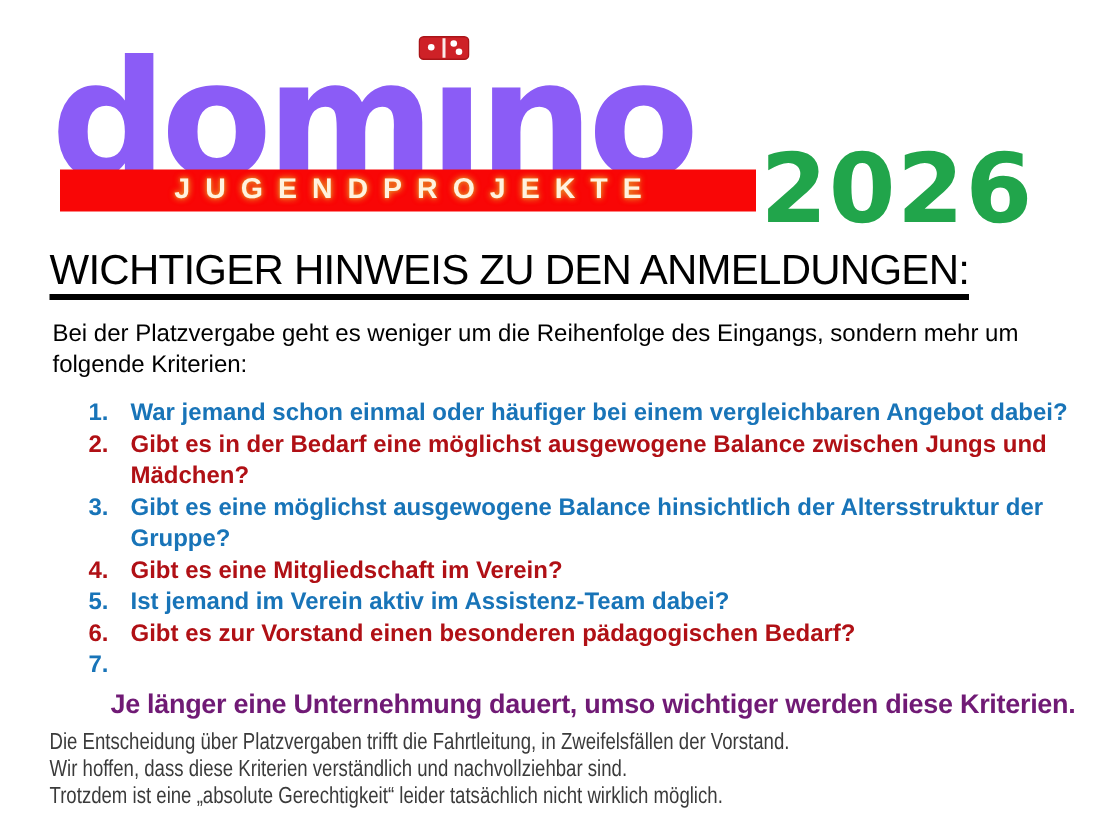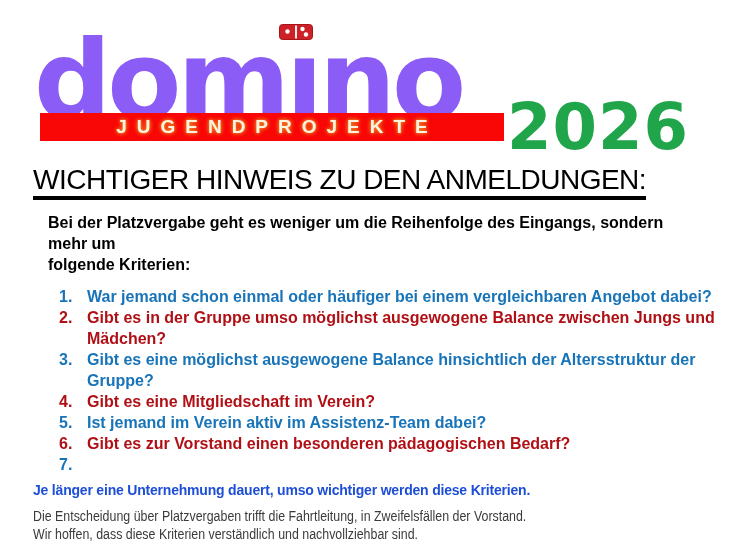--- a/index.html
+++ b/index.html
@@ -26,30 +26,30 @@
   .year{
     position:absolute;left:507px;top:95px;
     font-family:"DejaVu Sans",sans-serif;font-weight:bold;
     font-size:64px;line-height:1;letter-spacing:1px;color:#21A54B;
   }
 
   
   .content{padding:16px 24px 0 33px;}
   .headline{margin:0;font-size:28px;line-height:34px;letter-spacing:-0.5px;color:#000;font-weight:normal;}
   .underline{border-bottom:4px solid #000;padding-bottom:1px;}
-  .intro{margin:15px 15px 0;font-size:16px;font-weight:bold;line-height:21px;color:#000;white-space:pre-line;}
+  .intro{margin:15px 2px 0;font-size:16px;font-weight:normal;line-height:21px;color:#000;white-space:pre-line;}
 
   .criteria-list{margin:11px 0 0 26px;font-size:16px;font-weight:bold;line-height:21px;}
   .li-row{display:flex;}
   .li-row:nth-child(odd){color:#1874B8;}
   .li-row:nth-child(even){color:#B01015;}
   .num{flex:none;width:28px;}
   .txt{white-space:pre-line;}
 
-  .conclusion{margin:4px 0 0;font-size:14px;font-weight:bold;line-height:22px;color:#1d4ed8;letter-spacing:-0.2px;}
+  .conclusion{margin:4px 0 0;font-size:18px;font-weight:bold;line-height:22px;color:#701a75;letter-spacing:-0.2px;text-align:right;}
 
   .footer{margin-top:6px;font-size:15.5px;line-height:18px;color:#3B3B3B;
           transform:scaleX(0.8);transform-origin:0 0;width:125%;}
 </style>
 </head>
 <body>
 
 <div class="page">
 
   <header class="logo">
@@ -73,21 +73,21 @@
     <p class="intro">Bei der Platzvergabe geht es weniger um die Reihenfolge des Eingangs, sondern mehr um
 folgende Kriterien:</p>
 
     <div class="criteria-list">
       <div class="li-row">
         <span class="num">1.</span>
         <span class="txt">War jemand schon einmal oder häufiger bei einem vergleichbaren Angebot dabei?</span>
       </div>
       <div class="li-row">
         <span class="num">2.</span>
-        <span class="txt">Gibt es in der Gruppe umso möglichst ausgewogene Balance zwischen Jungs und
+        <span class="txt">Gibt es in der Bedarf eine möglichst ausgewogene Balance zwischen Jungs und
 Mädchen?</span>
       </div>
       <div class="li-row">
         <span class="num">3.</span>
         <span class="txt">Gibt es eine möglichst ausgewogene Balance hinsichtlich der Altersstruktur der
 Gruppe?</span>
       </div>
       <div class="li-row">
         <span class="num">4.</span>
         <span class="txt">Gibt es eine Mitgliedschaft im Verein?</span>

